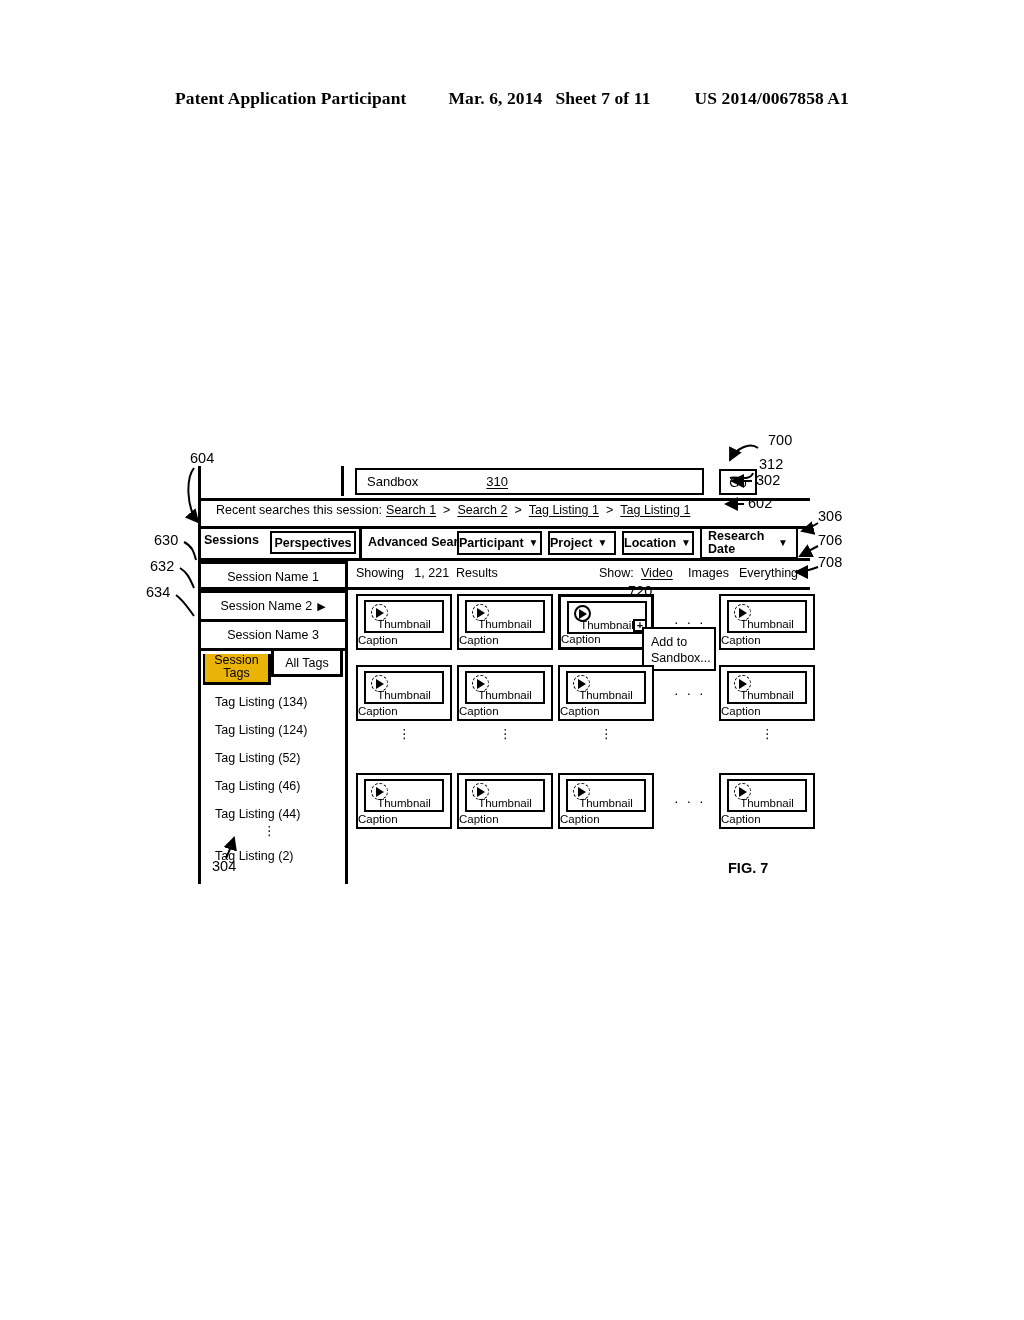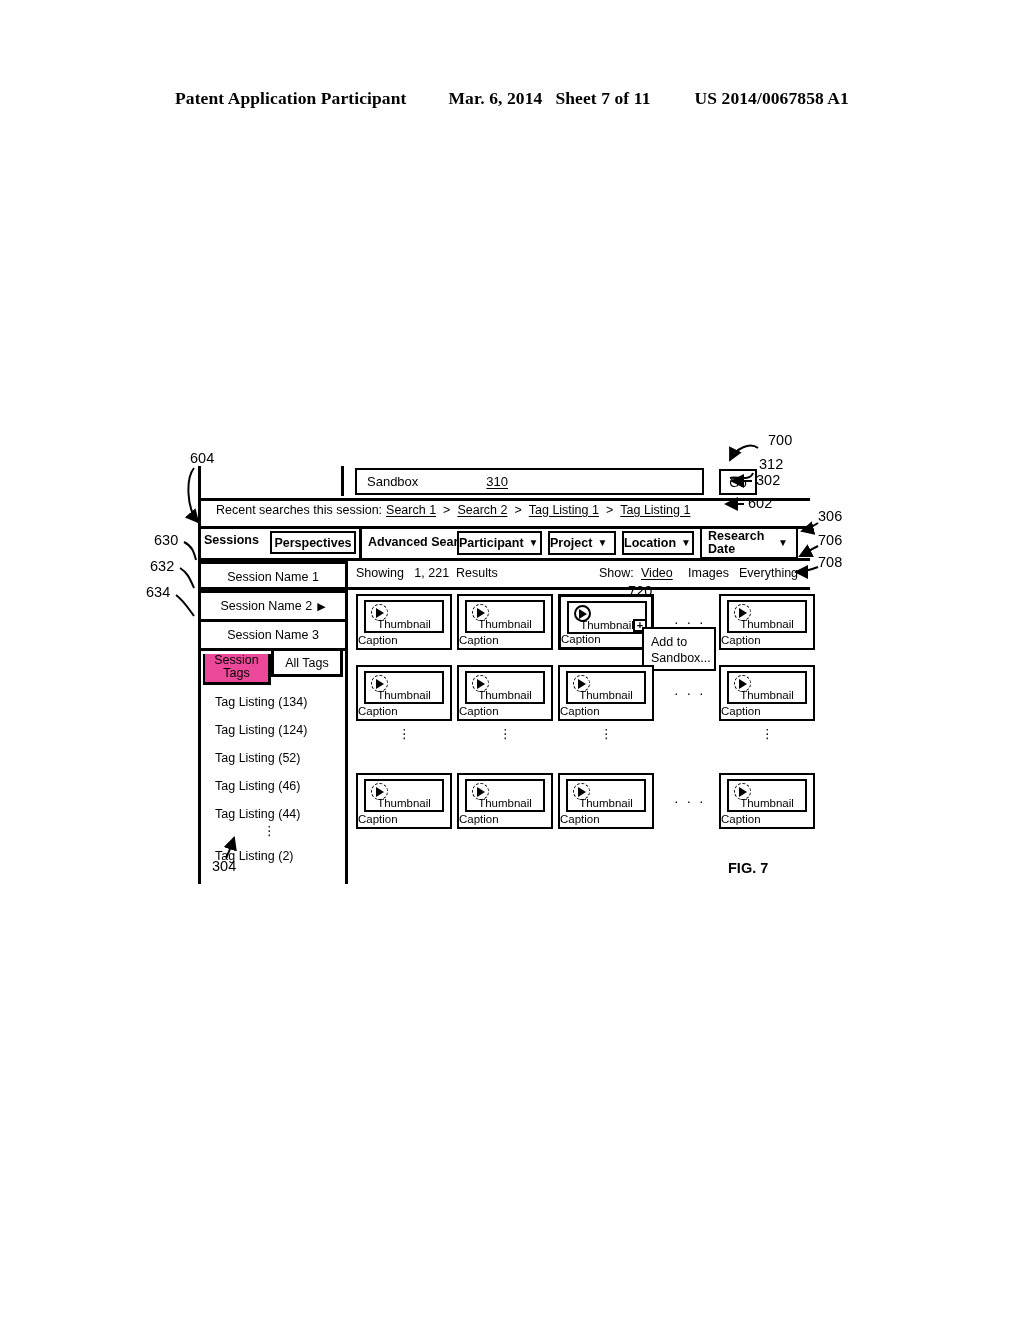--- a/index.html
+++ b/index.html
@@ -243,21 +243,21 @@
     left: 2px; top: 90px;
     width: 68px; height: 34px;
     border-left: 2px solid #000;
     border-right: 3px solid #000;
     border-bottom: 3px solid #000;
     box-sizing: border-box;
     display: flex; align-items: center; justify-content: center;
     text-align: center;
     font-size: 12.5px;
     line-height: 13px;
-    background: #ec4899;
+    background: #eab308;
   }
   #tab-all-tags {
     position: absolute;
     left: 70px; top: 90px;
     width: 72px; height: 26px;
     border: 3px solid #000;
     border-top: none;
     box-sizing: border-box;
     display: flex; align-items: center; justify-content: center;
     font-size: 12.5px;

